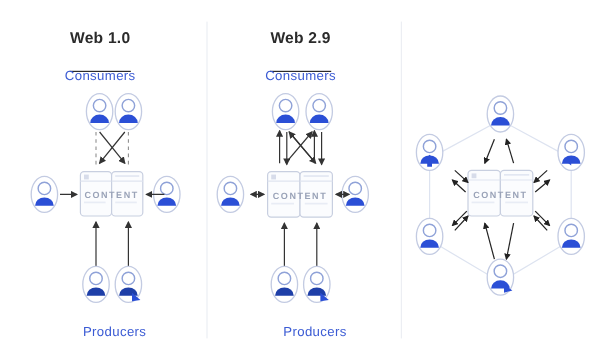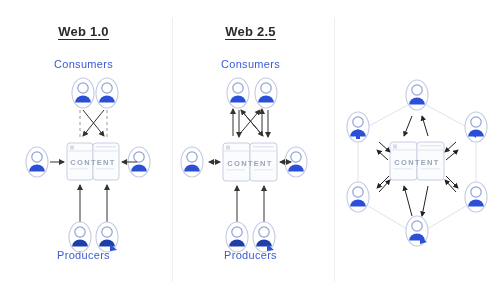--- a/index.html
+++ b/index.html
@@ -45,34 +45,34 @@
     left: 0;
     width: 100%;
     text-align: center;
     font-size: 13px;
     font-weight: bold;
     color: #2b2b2b;
     letter-spacing: 0.2px;
   }
   .panel-title span.t {
     border-bottom: 1.6px solid #2b2b2b;
-    padding-bottom: 0;
+    padding-bottom: 20px;
   }
 
   .group-label {
     position: absolute;
     left: 0;
     width: 100%;
     text-align: center;
     font-size: 11px;
     color: #3b5bd4;
     letter-spacing: 0.3px;
   }
   .label-consumers { top: 58px; }
-  .label-producers { top: 249px; }
+  .label-producers { top: 271px; margin-left: 12px; }
 
   .svgwrap {
     position: absolute;
     inset: 0;
     font-weight: bold;
   }
   svg { display: block; }
 </style>
 </head>
 <body>
@@ -150,21 +150,21 @@
           <ellipse cx="11" cy="15" rx="11" ry="15" fill="none" stroke="#c3cbe2" stroke-width="1.1"></ellipse>
           <circle cx="11" cy="10" r="5.2" fill="none" stroke="#8fa2d8" stroke-width="1.2"></circle>
           <path d="M3.2,24.5 a7.8,7 0 0 1 15.6,0 z" fill="#1e3fa8"></path>
           <path d="M14,22 l7,6 l-7,1 z" fill="#2b4fd6"></path>
         </g>
       </svg>
     </div>
   </div>
 
   <div class="panel" id="panel-web2">
-    <div class="panel-title"><span class="t">Web 2.5</span></div>
+    <div class="panel-title"><span class="t">Web 2.9</span></div>
     <div class="group-label label-consumers">Consumers</div>
     <div class="group-label label-producers">Producers</div>
 
     <div class="svgwrap">
       <svg width="167" height="300" viewBox="0 0 167 300">
         <defs>
           <marker id="ah2" markerWidth="6" markerHeight="6" refX="5" refY="3" orient="auto">
             <path d="M0,0 L6,3 L0,6 z" fill="#333333"></path>
           </marker>
           <marker id="ah2s" markerWidth="6" markerHeight="6" refX="1" refY="3" orient="auto">

